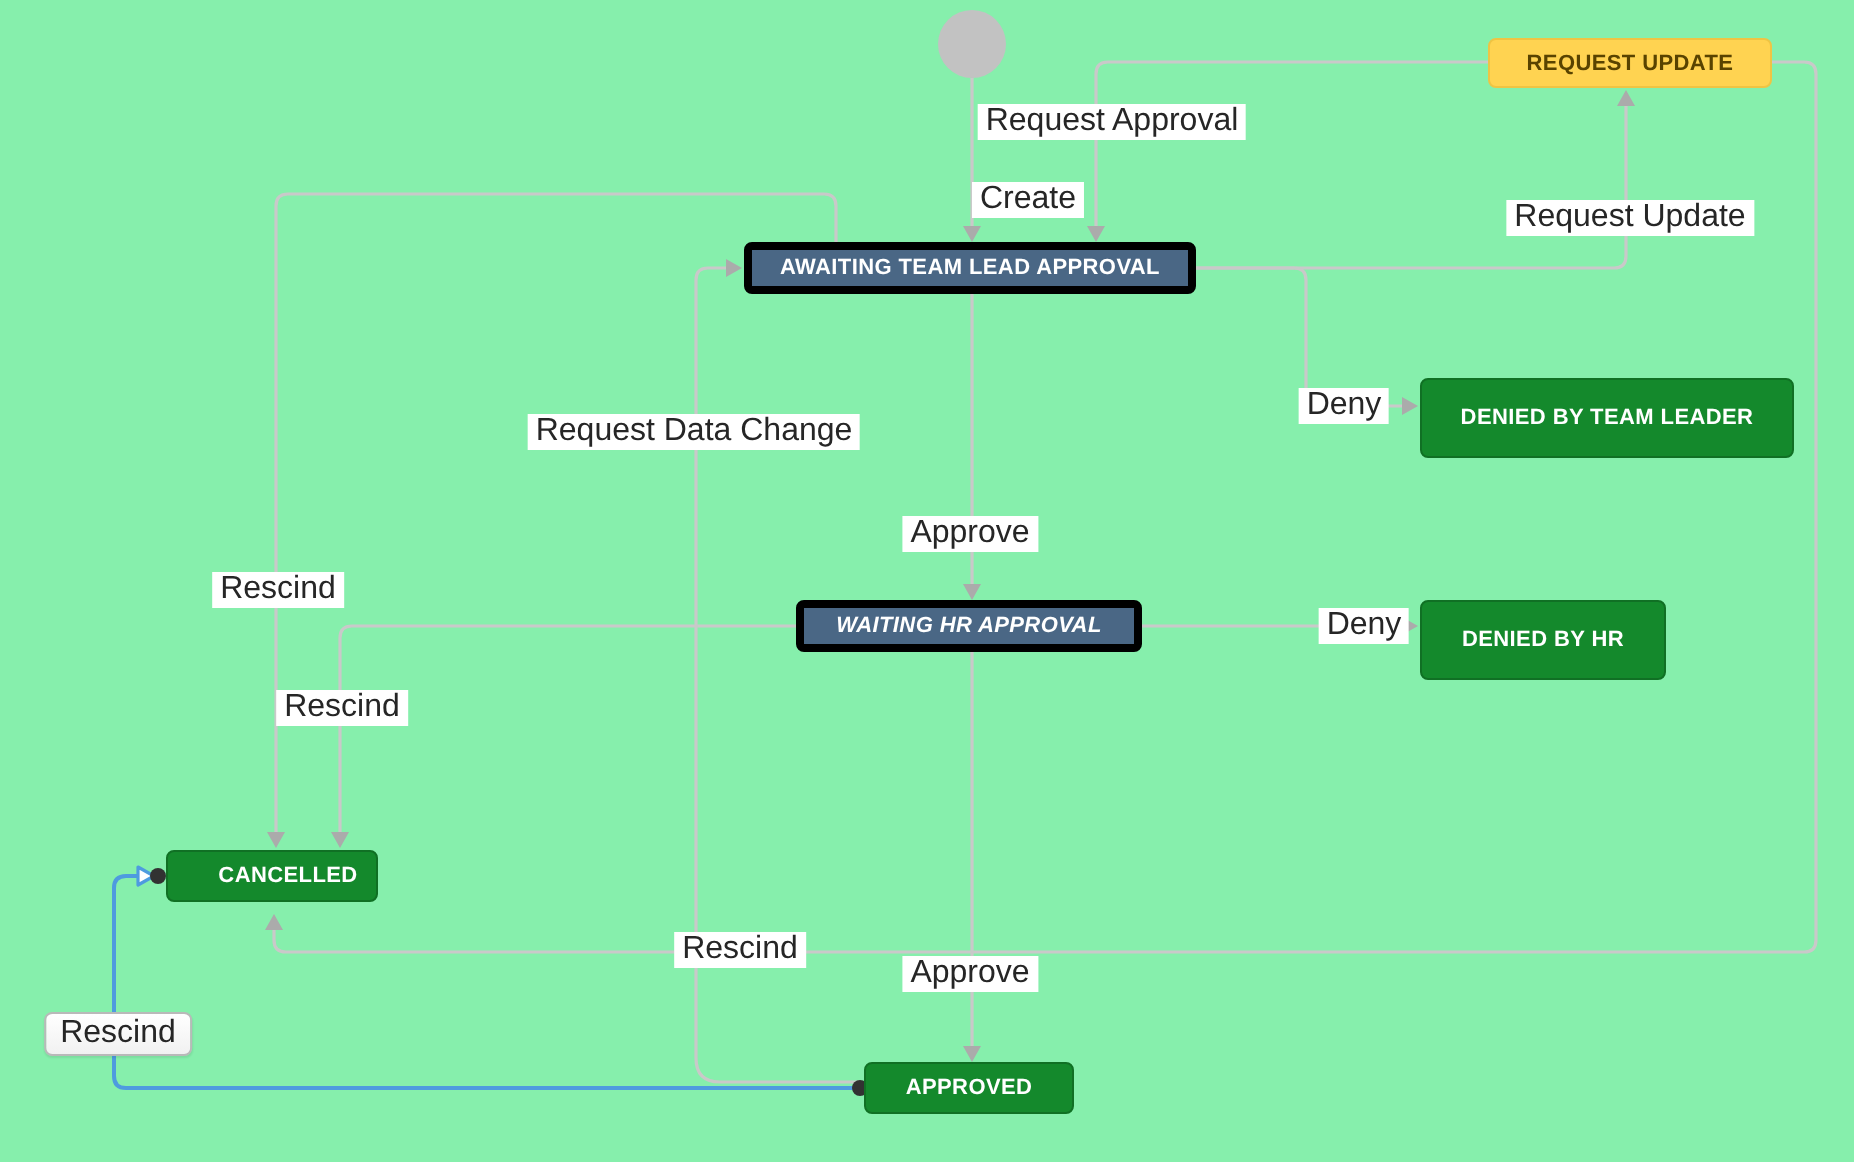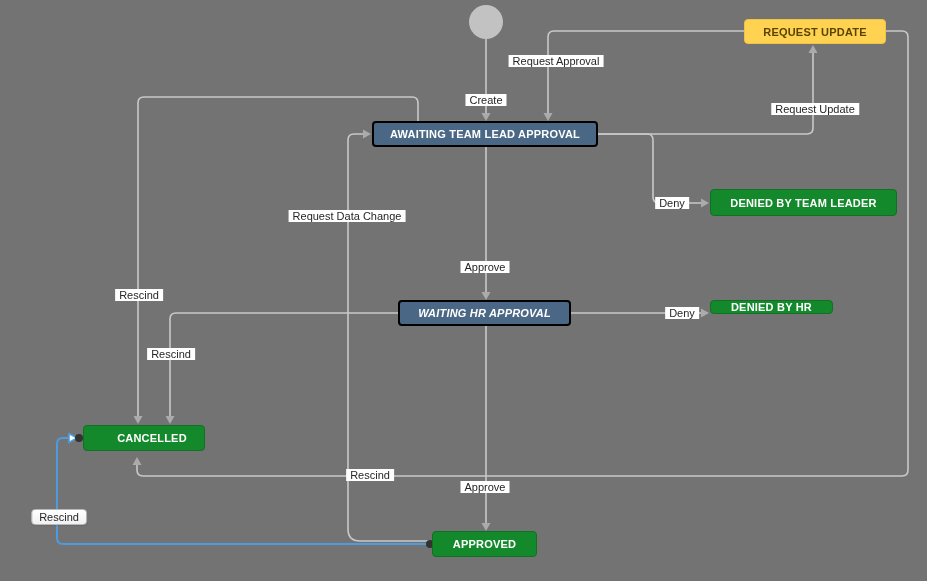--- a/index.html
+++ b/index.html
@@ -1,36 +1,36 @@
 <!DOCTYPE html>
 <html style="--line: #c9c9c9; --arrow: #ababab; --selected-line: #4e9bdf; --anchor-dot: #323232; --status-inprogress: #4a6785; --status-done: #14892c; --status-todo-bg: #ffd351; --status-todo-text: #594300; --label-text: #262626; --start-node: #c2c2c2;"><head>
 <meta charset="utf-8">
 <style>
   :root{
     --line:#c9c9c9; --arrow:#ababab; --selected-line:#4e9bdf; --anchor-dot:#323232;
     --status-inprogress:#4a6785; --status-done:#14892c; --status-todo-bg:#ffd351;
     --status-todo-text:#594300; --label-text:#262626; --start-node:#c2c2c2;
   }
   html,body{margin:0;padding:0;background:#fff;}
-  .canvas{position:relative;width:927px;height:581px;background:#737373;overflow:hidden;
+  .canvas{position:relative;width:927px;height:581px;background:#86efac;overflow:hidden;
           font-family:"Liberation Sans",sans-serif;}
   svg.wires{position:absolute;left:0;top:0;}
   .wire{fill:none;stroke:var(--line);stroke-width:1.6;}
   .wire-selected{fill:none;stroke:var(--selected-line);stroke-width:2;}
   .arrowhead{fill:var(--arrow);stroke:none;}
   .arrowhead-open{fill:#fff;stroke:var(--selected-line);stroke-width:1.6;stroke-linejoin:round;}
   .anchor{fill:var(--anchor-dot);}
   .start{fill:var(--start-node);}
   .node{position:absolute;display:flex;align-items:center;justify-content:center;
         border-radius:4px;font-size:11px;font-weight:bold;letter-spacing:.2px;
         color:#fff;box-sizing:border-box;cursor:move;}
-  .node.inprogress{background:var(--status-inprogress);border:2px solid #000000;}
+  .node.inprogress{background:var(--status-inprogress);border:4px solid #000000;}
   .node.done{background:var(--status-done);border:1px solid #107024;}
   .node.todo{background:var(--status-todo-bg);border:1px solid #efc443;color:var(--status-todo-text);}
-  .tlabel{position:absolute;transform:translate(-50%,-50%);font-size:11px;
+  .tlabel{position:absolute;transform:translate(-50%,-50%);font-size:16px;
           color:var(--label-text);background:#fff;padding:0 4px;white-space:nowrap;}
   .tlabel.chip{border:1px solid #b9b9b9;border-radius:4px;background:linear-gradient(#fff,#f1f1f1);
           padding:1px 7px;box-shadow:0 1px 1px rgba(0,0,0,.08);}
 </style>
 </head>
 <body>
 
 <div class="canvas">
 
   <svg class="wires" width="927" height="581" viewBox="0 0 927 581">
@@ -73,31 +73,31 @@
     <path class="wire-selected" d="M430,544 L63,544 Q57,544 57,538 L57,444 Q57,438 63,438 L69,438"></path>
     <polygon class="arrowhead-open" points="69,433.5 77,438 69,442.5"></polygon>
     <circle class="anchor" cx="430" cy="544" r="4"></circle>
     <circle class="anchor" cx="79" cy="438" r="4"></circle>
   </svg>
 
   <div class="node todo" style="left:744px;top:19px;width:142px;height:25px;">REQUEST UPDATE</div>
 
   <div class="node inprogress" style="left:372px;top:121px;width:226px;height:26px;">AWAITING TEAM LEAD APPROVAL</div>
 
-  <div class="node done" style="left:710px;top:189px;width:187px;height:27px;">DENIED BY TEAM LEADER</div>
+  <div class="node done" style="left:710px;top:189px;width:187px;height:40px;">DENIED BY TEAM LEADER</div>
 
   <div class="node inprogress" style="left:398px;top:300px;width:173px;height:26px;font-style:italic;">WAITING HR APPROVAL</div>
 
-  <div class="node done" style="left:710px;top:300px;width:123px;height:14px;">DENIED BY HR</div>
+  <div class="node done" style="left:710px;top:300px;width:123px;height:40px;">DENIED BY HR</div>
 
-  <div class="node done" style="left:83px;top:425px;width:122px;height:26px;padding-left:16px;">CANCELLED</div>
+  <div class="node done" style="left:83px;top:425px;width:106px;height:26px;padding-left:16px;">CANCELLED</div>
 
   <div class="node done" style="left:432px;top:531px;width:105px;height:26px;text-align:center;">APPROVED</div>
 
-  <div class="tlabel" style="left:486px;top:100px;">Create</div>
+  <div class="tlabel" style="left:514px;top:100px;">Create</div>
 
   <div class="tlabel" style="left:556px;top:61px;">Request Approval</div>
 
   <div class="tlabel" style="left:815px;top:109px;">Request Update</div>
 
   <div class="tlabel" style="left:672px;top:203px;">Deny</div>
 
   <div class="tlabel" style="left:139px;top:295px;">Rescind</div>
 
   <div class="tlabel" style="left:347px;top:216px;">Request Data Change</div>

